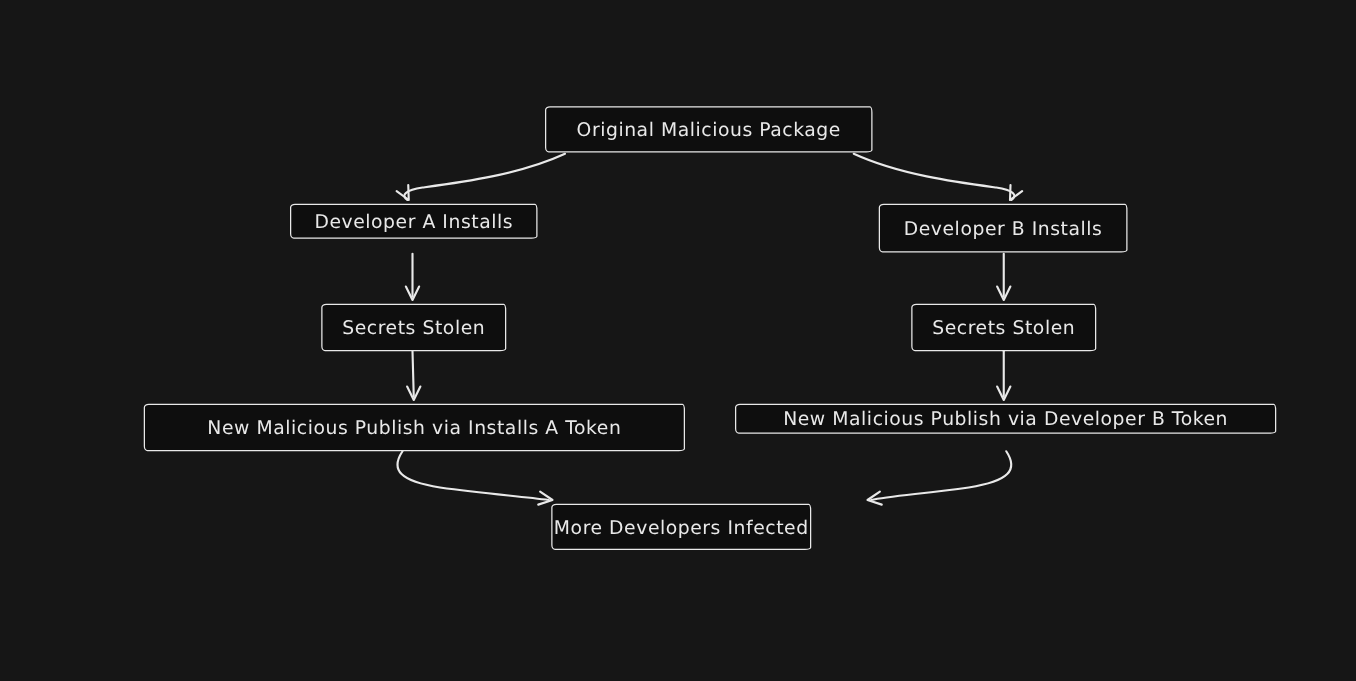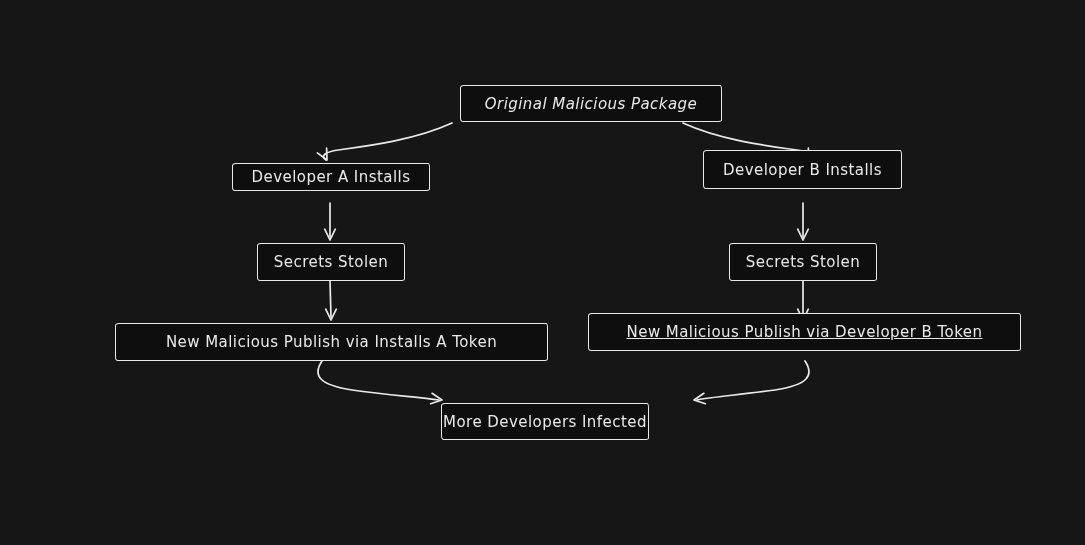--- a/index.html
+++ b/index.html
@@ -63,22 +63,22 @@
       <path d="M 330 281 L 331 317"></path>
       <path d="M 336.3 309.2 L 331 320 L 325.7 309.2"></path>
       <path d="M 803 281 L 803 317"></path>
       <path d="M 808.3 309.2 L 803 320 L 797.7 309.2"></path>
       <path d="M 322 361 C 312 376, 320 385, 352 390 C 388 395, 417 397, 439 400"></path>
       <path d="M 432.1 393.3 L 442 400 L 430.6 403.7"></path>
       <path d="M 805 361 C 815 376, 807 385, 775 390 C 739 395, 710 397, 697 400"></path>
       <path d="M 705.4 403.7 L 694 400 L 703.9 393.3"></path>
     </svg>
   <div id="nodes-layer">
-      <div class="node" style="left: 460px; top: 85px; width: 262px; height: 37px; font-style: italic;">Original Malicious Package</div>
+      <div class="node" style="left: 436px; top: 85px; width: 262px; height: 37px;">Original Malicious Package</div>
       <div class="node" style="left: 232px; top: 163px; width: 198px; height: 28px;">Developer A Installs</div>
-      <div class="node" style="left: 703px; top: 150px; width: 199px; height: 39px;">Developer B Installs</div>
+      <div class="node" style="left: 703px; top: 163px; width: 199px; height: 39px;">Developer B Installs</div>
       <div class="node" style="left: 257px; top: 243px; width: 148px; height: 38px;">Secrets Stolen</div>
       <div class="node" style="left: 729px; top: 243px; width: 148px; height: 38px;">Secrets Stolen</div>
       <div class="node" style="left: 115px; top: 323px; width: 433px; height: 38px;">New Malicious Publish via Installs A Token</div>
-      <div class="node" style="left: 588px; top: 313px; width: 433px; height: 38px; text-decoration: underline;">New Malicious Publish via Developer B Token</div>
+      <div class="node" style="left: 588px; top: 323px; width: 433px; height: 24px;">New Malicious Publish via Developer B Token</div>
       <div class="node" style="left: 441px; top: 403px; width: 208px; height: 37px;">More Developers Infected</div>
     </div>
 </div>
 
 </body></html>

